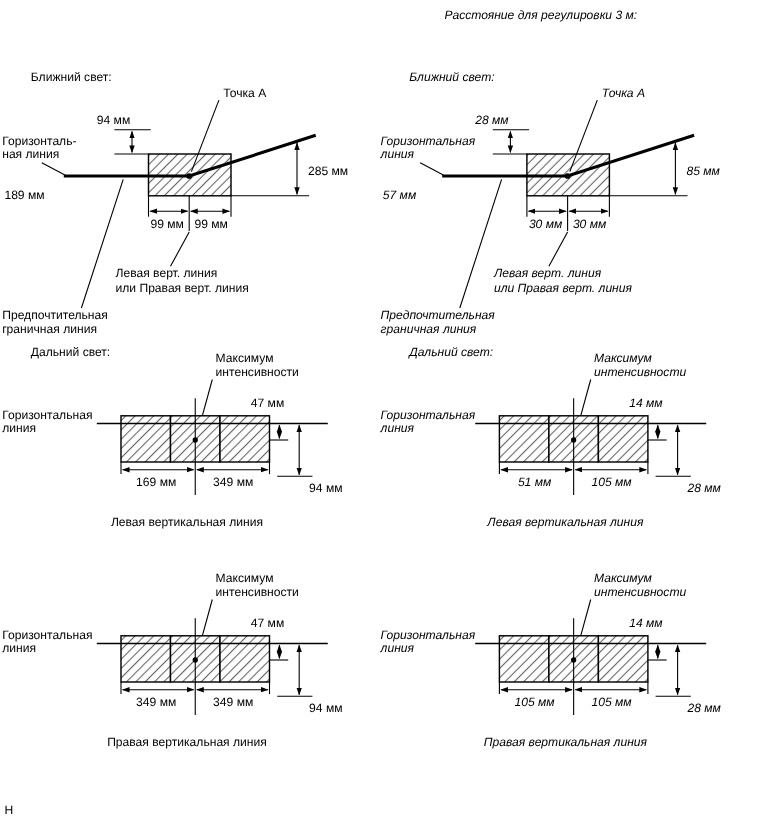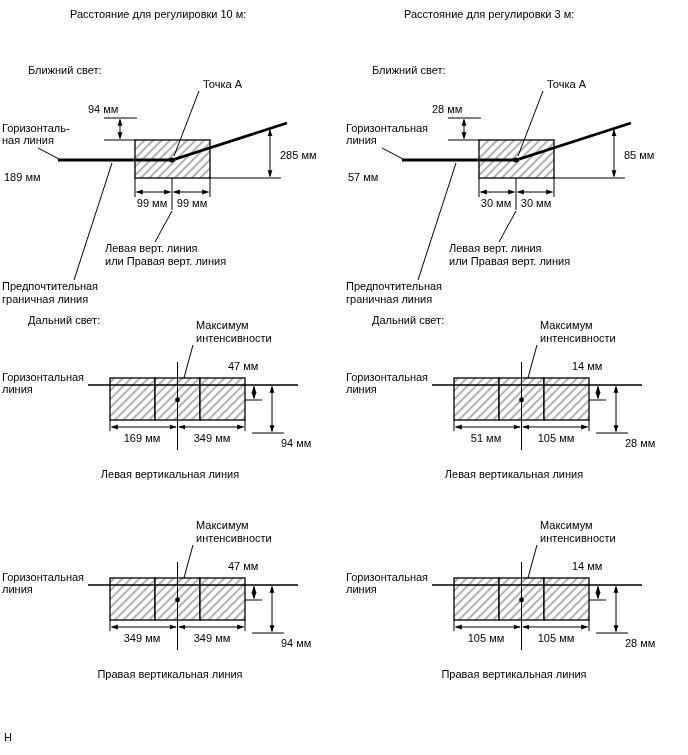--- a/index.html
+++ b/index.html
@@ -1,36 +1,35 @@
 <!DOCTYPE html>
 <html><head>
 <meta charset="utf-8">
 <style>
   * { margin:0; padding:0; box-sizing:border-box; }
   html,body { background:#fff; }
   body { width:688px; height:755px; position:relative; font-family:"Liberation Sans", sans-serif; color:#000; overflow:hidden; }
   .col { position:absolute; top:0; width:344px; height:755px; }
-  .col0 { left:0; } .col1 { left:344px; }
+  .col0 { left:0; } .col1 { left:344px;font-style:italic; }
   .hdr { position:absolute; top:8px; font-size:11px; white-space:nowrap; }
   .col0 .hdr { left:70px; } .col1 .hdr { left:60px; }
   svg.panel { position:absolute; left:0; overflow:visible; }
   .p-low { top:60px; } .p-h1 { top:310px; } .p-h2 { top:510px; }
   text { font-family:"Liberation Sans", sans-serif; font-size:11px; fill:#000; }
   .tm { text-anchor:middle; }
   .ln { stroke:#000; stroke-width:1; fill:none; }
   .hl { stroke:#000; stroke-width:1.4; fill:none; }
   .thk { stroke:#000; stroke-width:2.8; fill:none; }
   .bx { stroke:#000; stroke-width:1.3; }
   .footer { position:absolute; left:4px; top:731px; font-size:11px; }
 </style>
 </head>
 <body>
 
 <div class="col col0">
-  <div class="hdr">Расстояние для регулировки 10 м:</div>
 
   <svg class="panel p-low" width="344" height="250" viewBox="0 0 344 250">
     <defs>
       <pattern id="lh0" patternUnits="userSpaceOnUse" width="6" height="6" patternTransform="rotate(45)">
         <rect width="6" height="6" fill="#fff"></rect>
           <line x1="3" y1="0" x2="3" y2="6" stroke="#666" stroke-width="1"></line>
       </pattern>
       <marker id="la0" viewBox="0 0 10 10" refX="9" refY="5" markerWidth="7" markerHeight="7" orient="auto-start-reverse">
           <path d="M0,1.5 L10,5 L0,8.5 z"></path>
         </marker>

